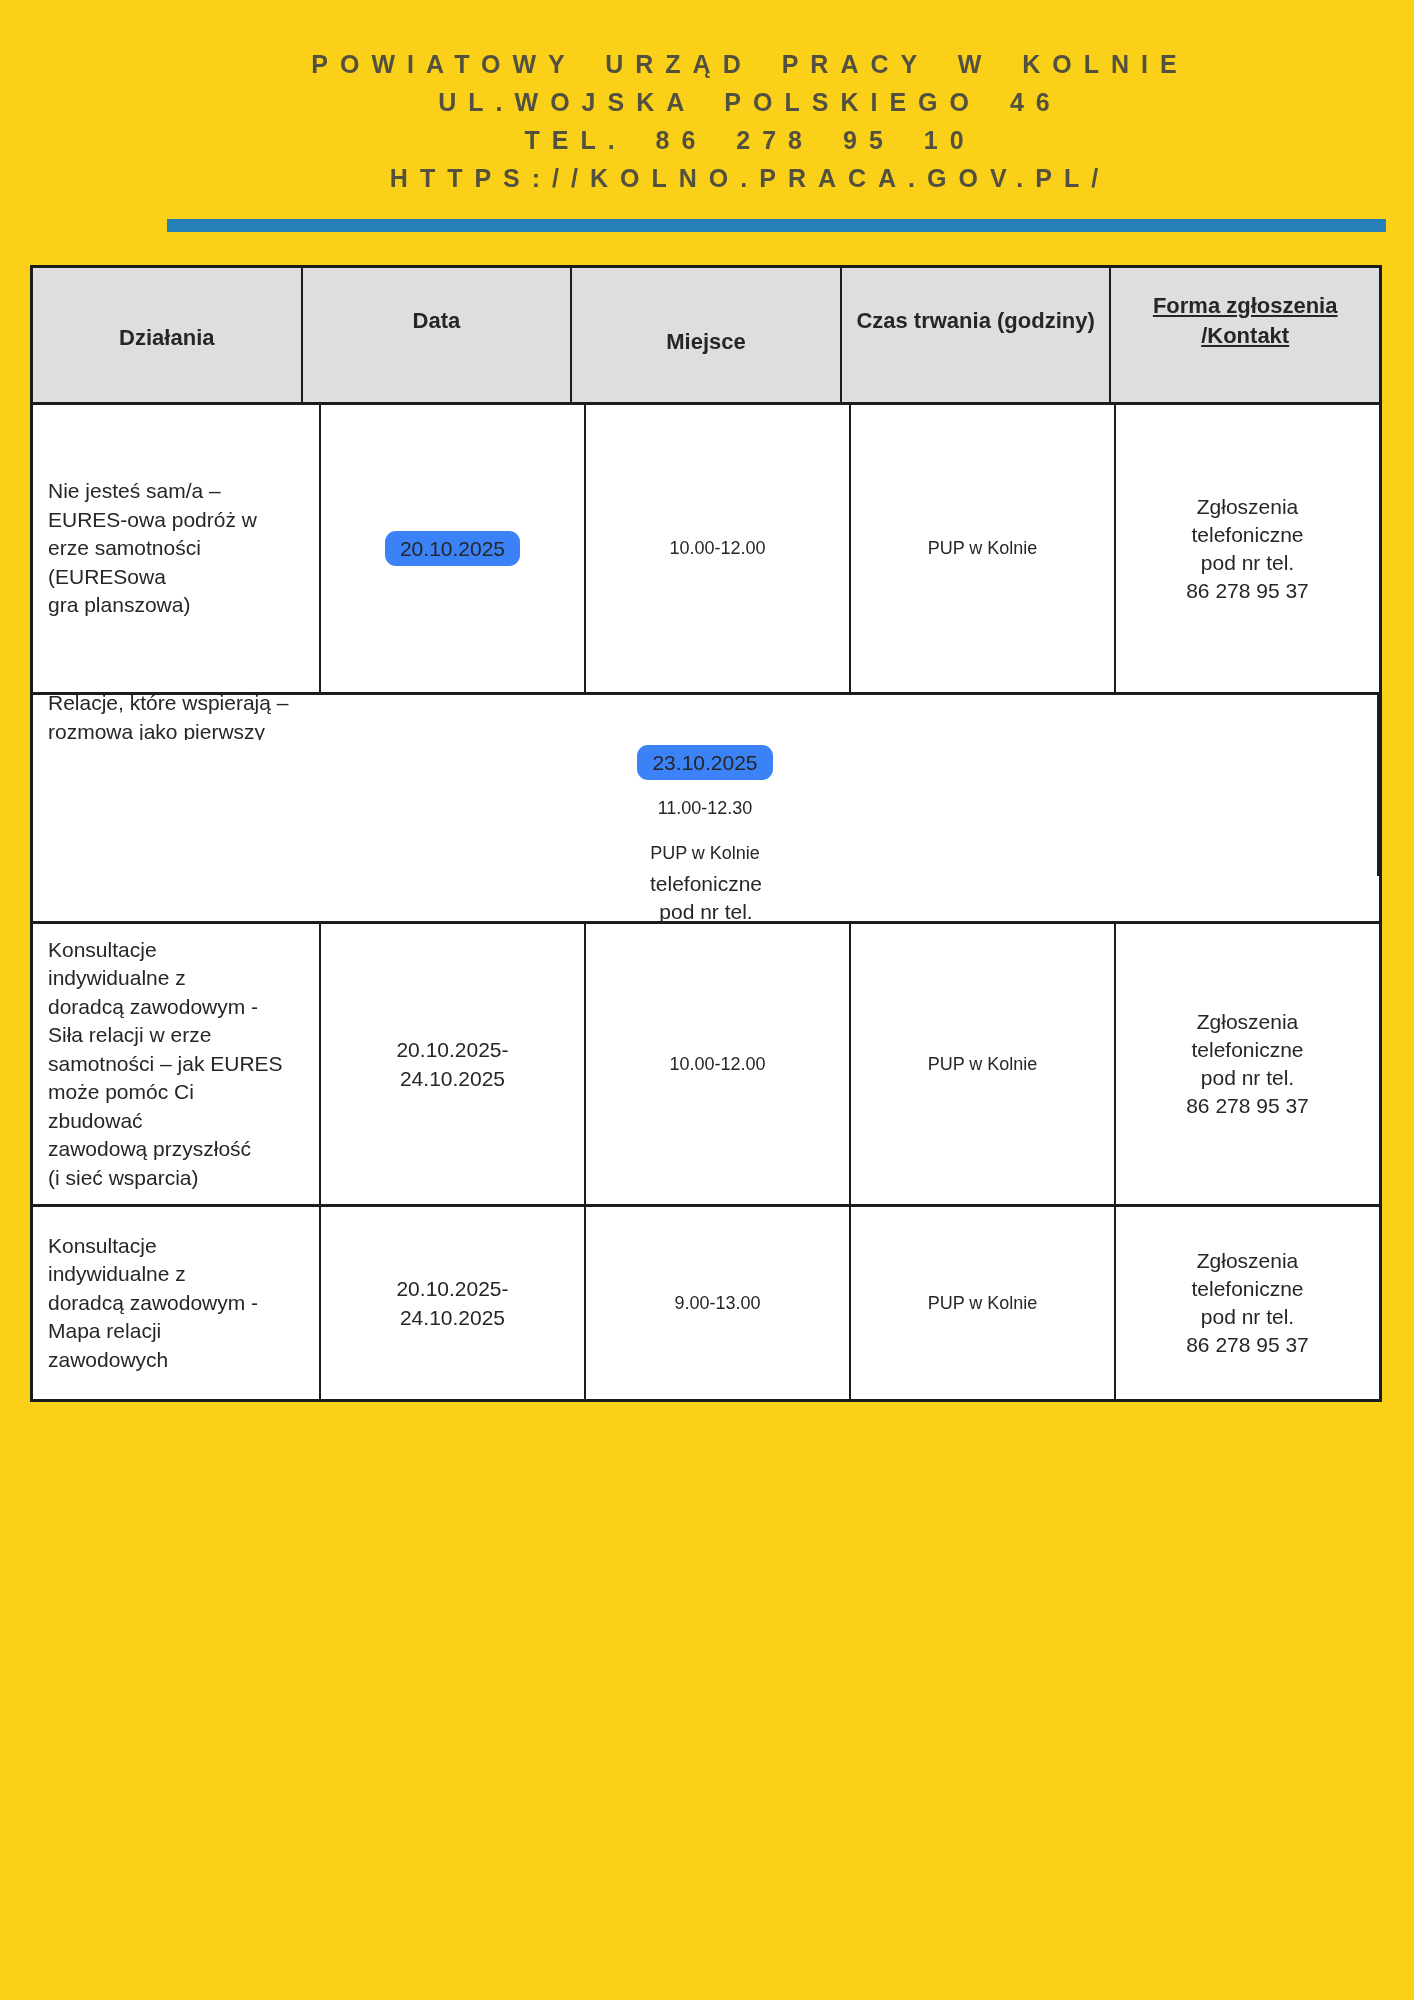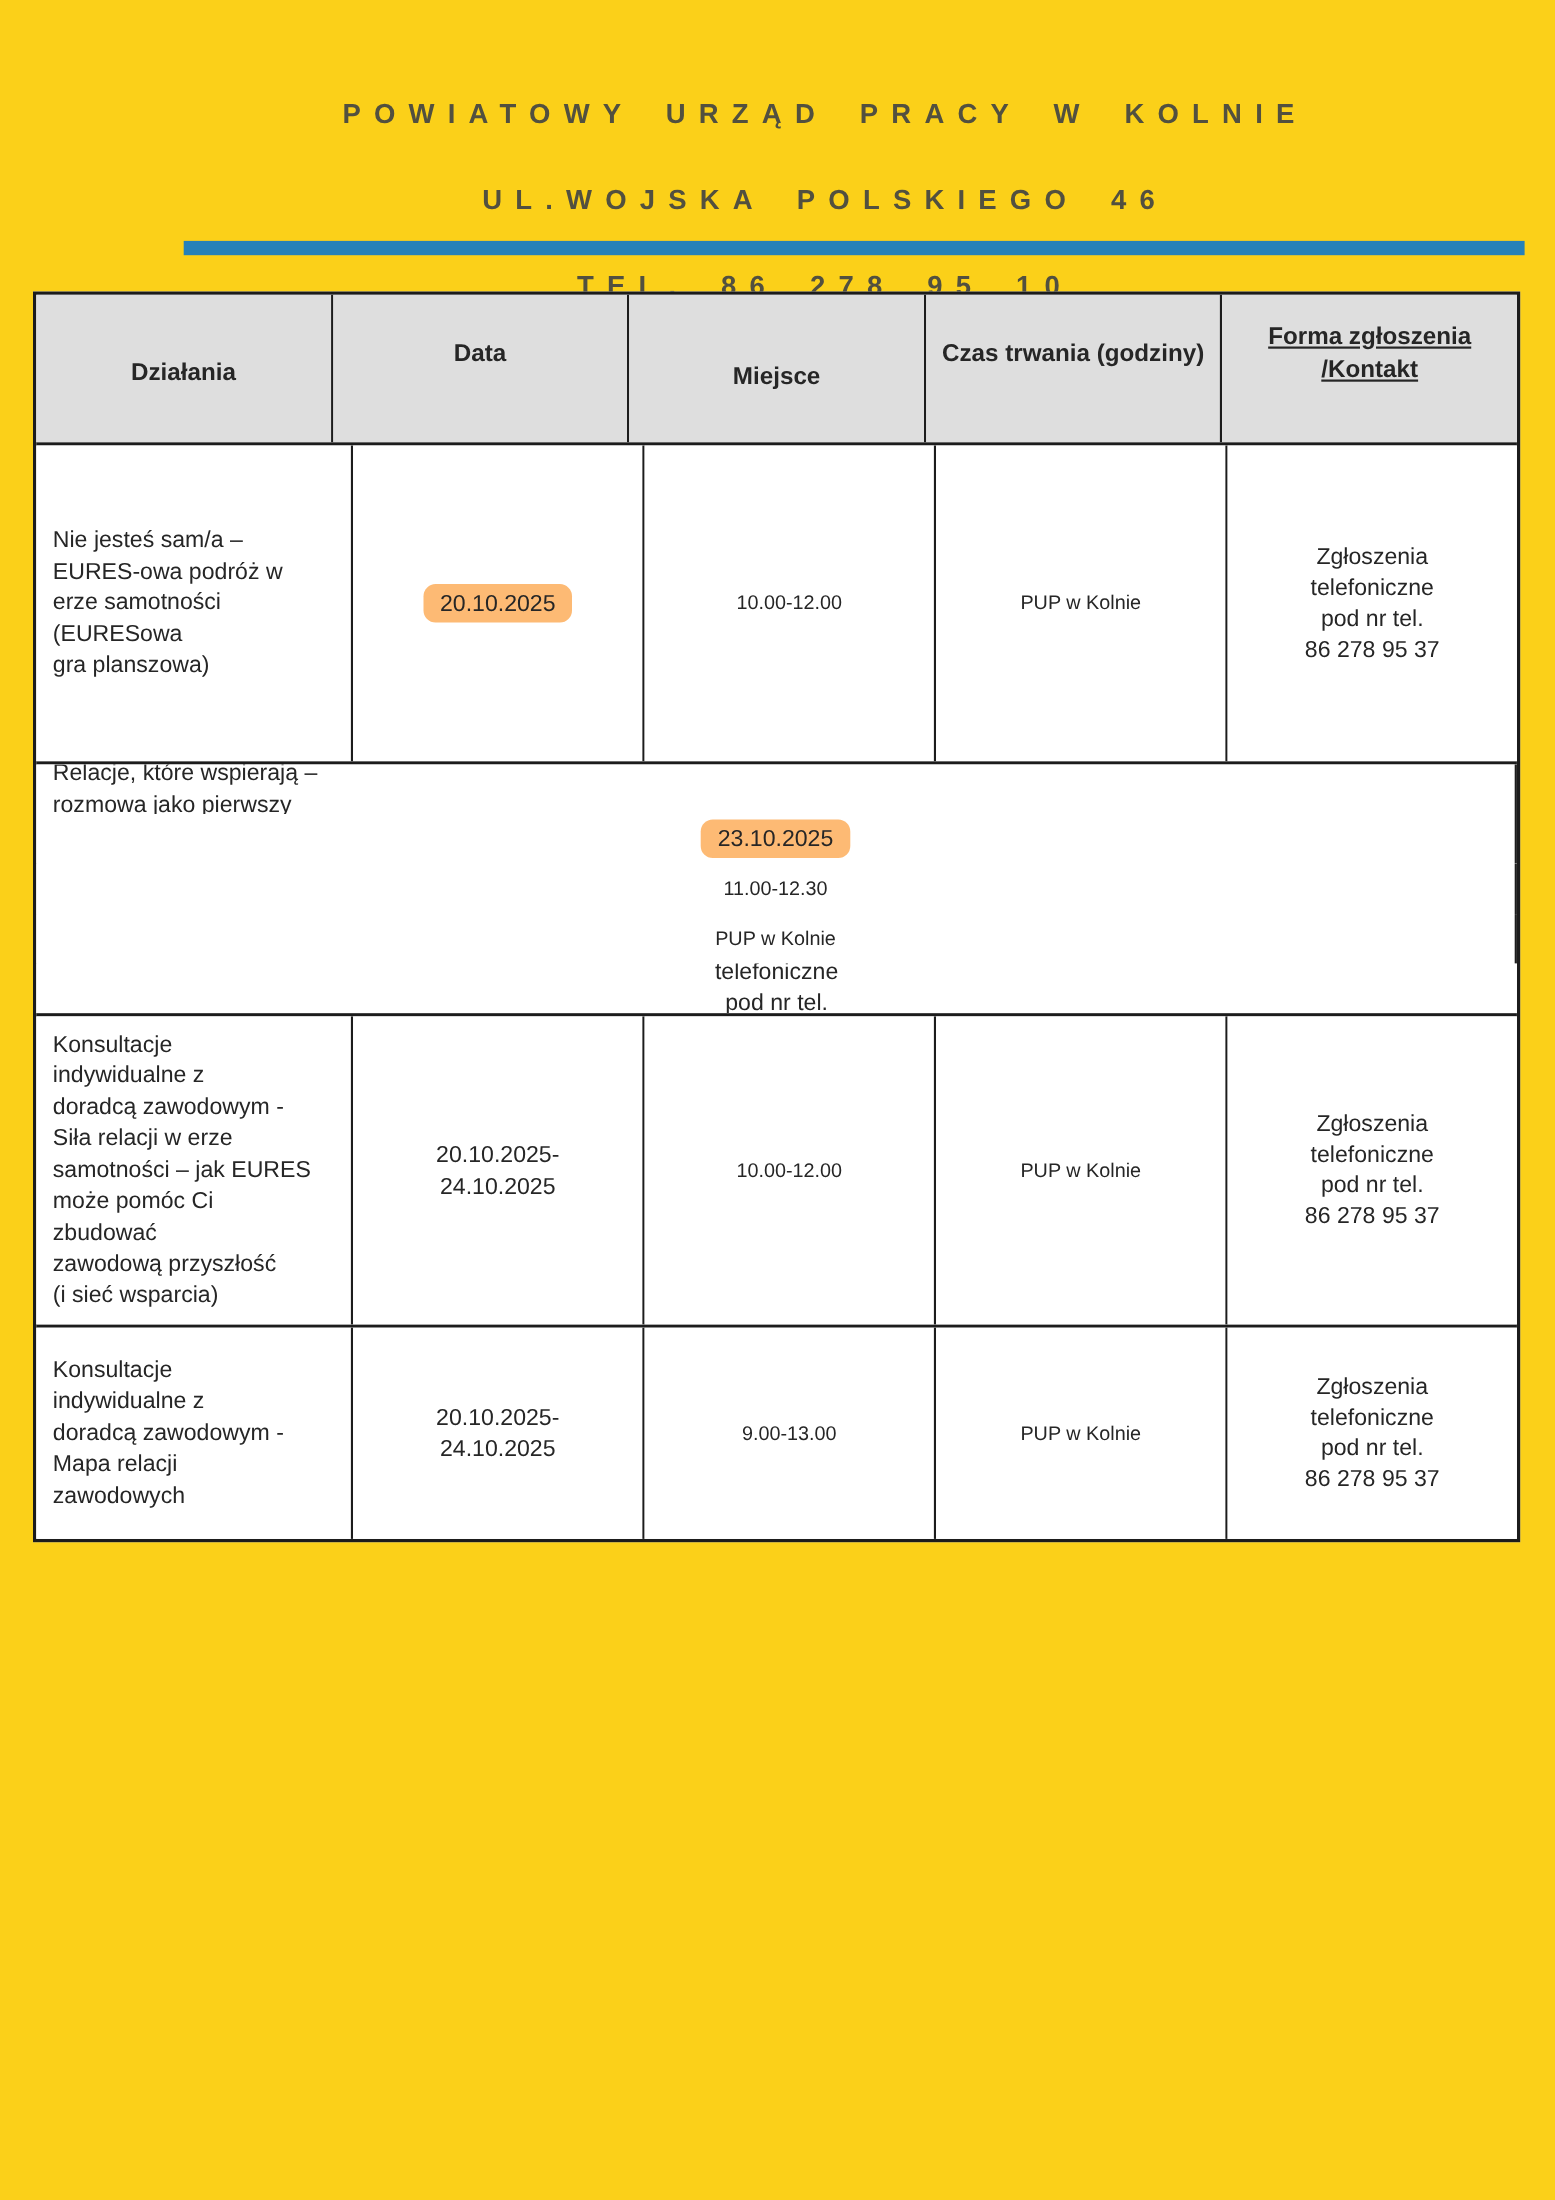--- a/index.html
+++ b/index.html
@@ -1,21 +1,21 @@
 <!DOCTYPE html>
 <html lang="pl"><head>
 <meta charset="utf-8">
 <style>
   html,body{margin:0;padding:0;}
   body{width:1414px;height:2000px;position:relative;font-family:"Liberation Sans","DejaVu Sans",sans-serif;}
   #page{position:absolute;inset:0;width:1414px;height:2000px;background:#fbd019;overflow:hidden;}
 
   
   .org-header{position:absolute;top:45px;left:86px;width:1328px;text-align:center;color:#52503f;}
-  .org-header .hline{line-height:38px;font-size:25px;font-weight:bold;letter-spacing:12px;word-spacing:10px;white-space:nowrap;margin-top:40px;}
+  .org-header .hline{line-height:38px;font-size:25px;font-weight:bold;letter-spacing:12px;word-spacing:10px;white-space:nowrap;}
 
   
   .divider{position:absolute;left:167px;top:219px;width:1219px;height:13px;background:#2681b8;}
 
   
   .schedule{position:absolute;left:30px;top:265px;width:1352px;border:3px solid #1c1c1c;box-sizing:border-box;background:#fff;}
   .trow{display:flex;border-bottom:3px solid #1c1c1c;}
   .trow:last-child{border-bottom:none;}
   .cell{flex:1 1 0;border-right:2px solid #1c1c1c;box-sizing:border-box;display:flex;align-items:center;justify-content:center;background:#ffffff;color:#262626;overflow:hidden;}
   .cell:last-child{border-right:none;}
@@ -33,21 +33,21 @@
   .r3{height:280px;}
   .r4{height:192px;}
 
   .cell.activity{justify-content:flex-start;text-align:left;padding-left:15px;padding-right:8px;font-size:21px;line-height:28.5px;}
   .cell.time,.cell.place{font-size:18px;text-align:center;}
   .cell.date{font-size:21px;text-align:center;}
   .cell.contact{font-size:21px;line-height:28px;text-align:center;}
 
   .pre{white-space:pre-line;}
 
-  .pill{display:inline-block;background:#fdba74;border-radius:11px;padding:5px 15px;line-height:25px;}
+  .pill{display:inline-block;background:#3b82f6;border-radius:11px;padding:5px 15px;line-height:25px;}
   .daterange{line-height:29px;}
 </style>
 </head>
 <body>
 
 <div id="page">
 
   <div class="org-header">
     <div class="hline">POWIATOWY URZĄD PRACY W KOLNIE</div>
     <div class="hline">UL.WOJSKA POLSKIEGO 46</div>

